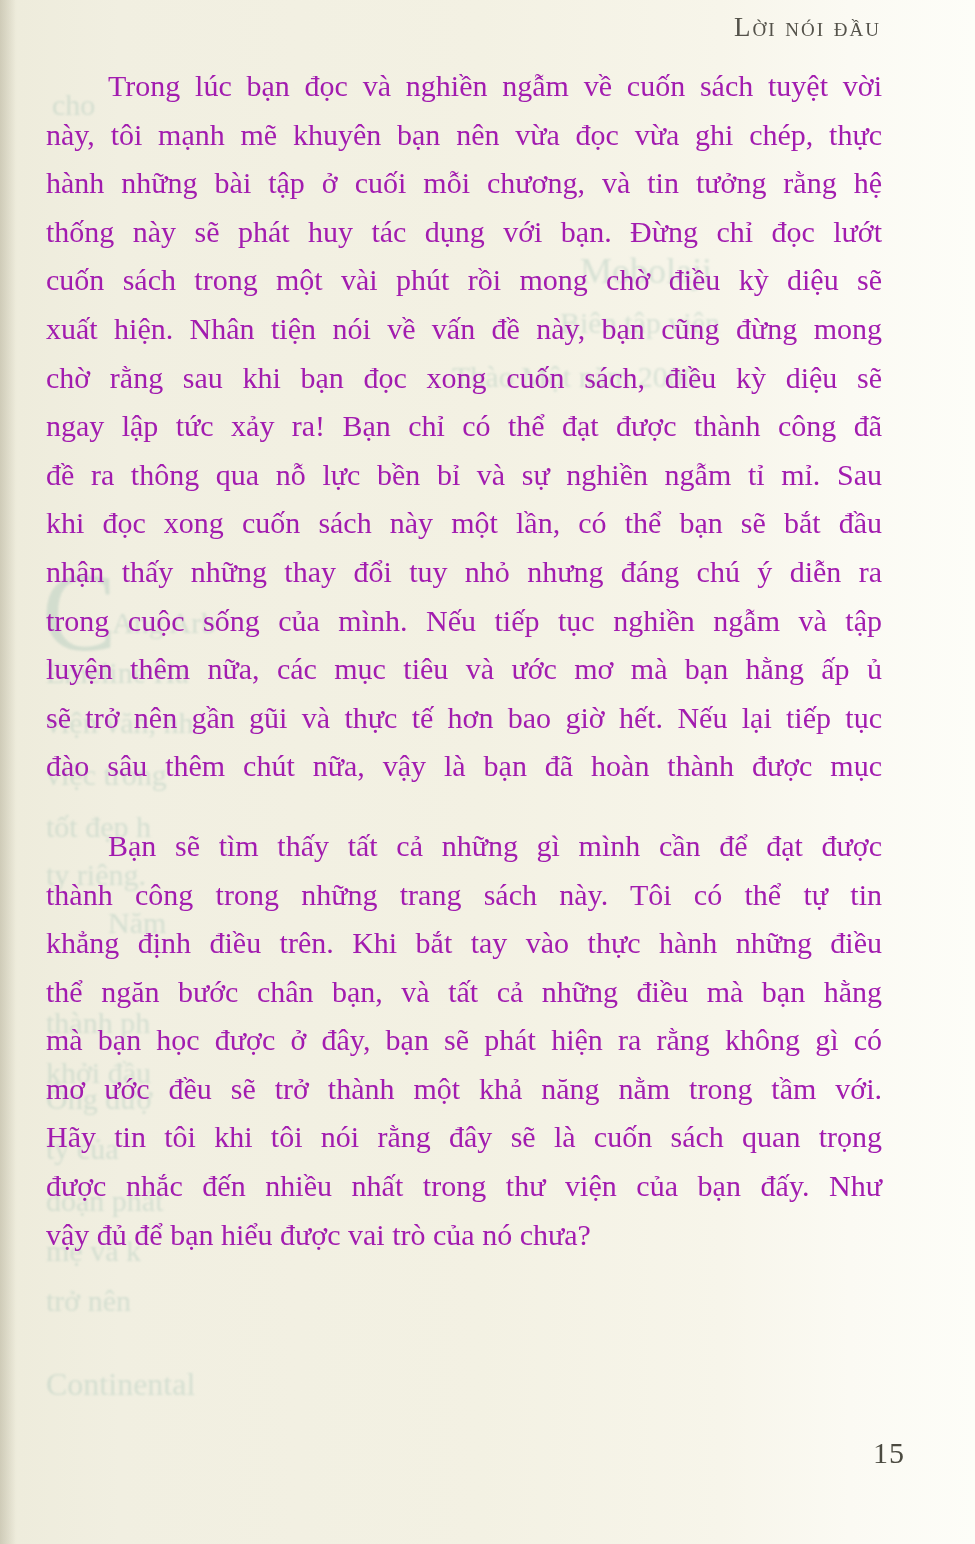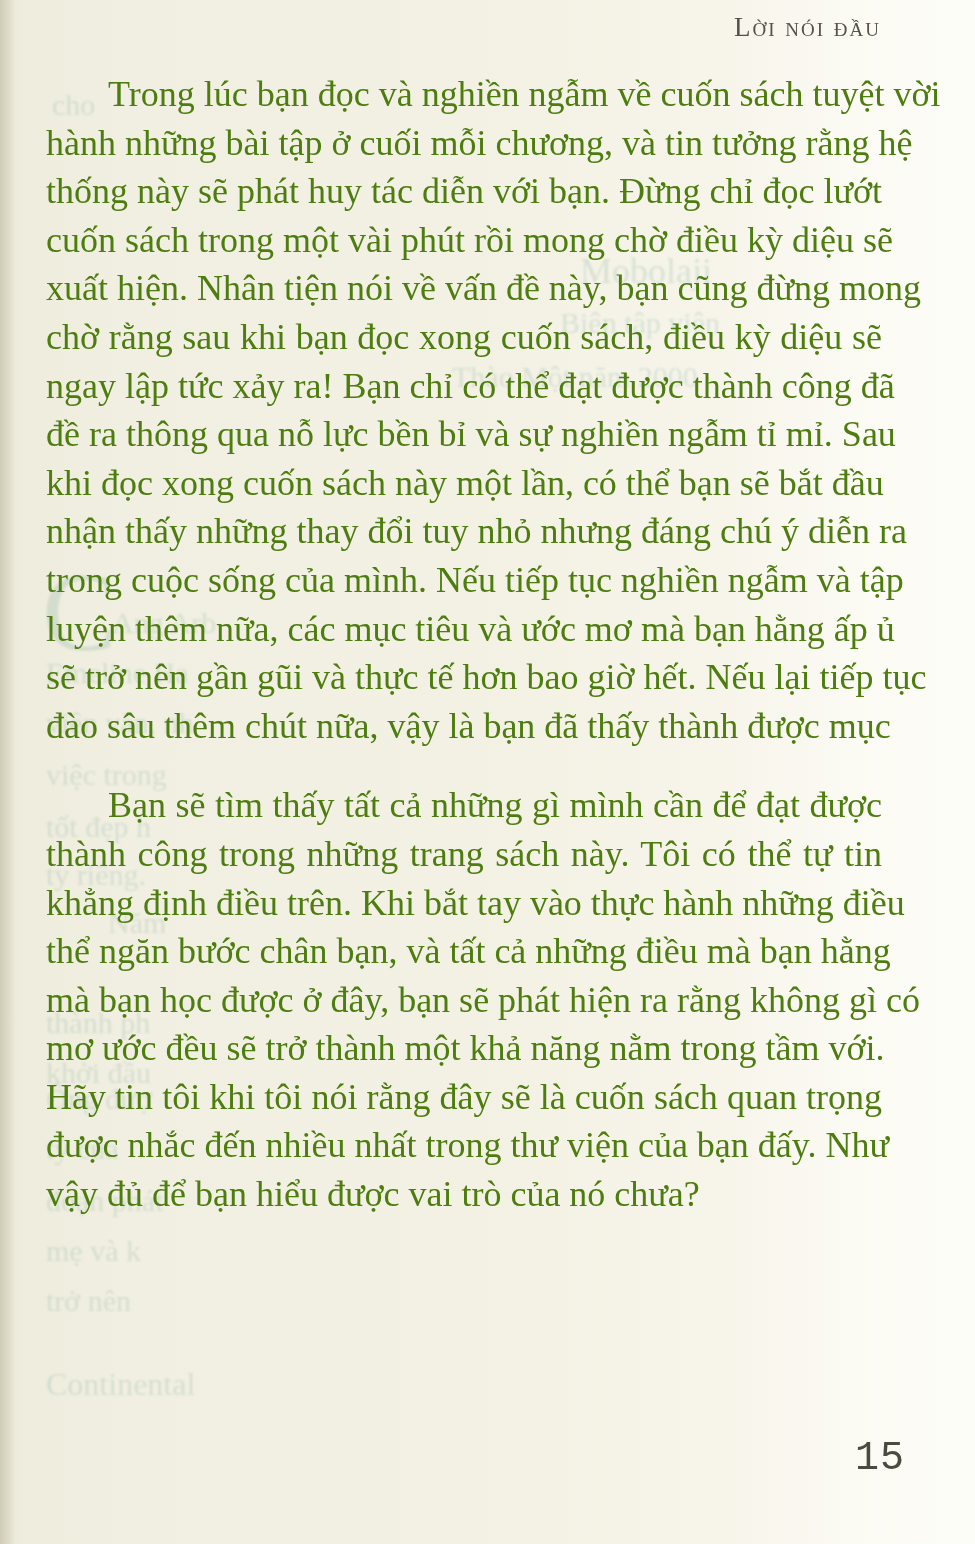--- a/index.html
+++ b/index.html
@@ -36,44 +36,43 @@
     position: absolute;
     top: 12px; right: 94px;
     font-variant: small-caps;
     font-size: 27px;
     letter-spacing: 2px;
     color: #54524a;
   }
 
   .body-text {
     position: absolute;
-    left: 46px; top: 70px;
+    left: 46px; top: 62px;
     width: 836px;
-    color: #4d7c0f;
-    font-size: 36px;
+    color: #a21caf;
+    font-size: 30px;
   }
   .paragraph { margin: 0; }
   .paragraph + .paragraph { margin-top: 31px; }
   .line {
     height: 48.6px;
     line-height: 48.6px;
     text-align: justify;
     text-align-last: justify;
     white-space: nowrap;
   }
   .line.first { padding-left: 62px; }
   .line.last { text-align-last: left; }
 
   .page-number {
     position: absolute;
     top: 1436px; right: 70px;
-    font-size: 40px;
+    font-size: 30px;
     color: #4b4a40;
     letter-spacing: 1px;
-    font-family: Liberation Mono, monospace;
   }
 </style>
 </head>
 <body>
 
 <div class="page">
 
   <div class="ghost-layer">
       <div class="ghost" style="left: 52px; top: 88px; font-size: 30px;">cho</div>
       <div class="ghost" style="left: 580px; top: 250px; font-size: 36px;">Mobolaji</div>
@@ -95,33 +94,34 @@
       <div class="ghost" style="left: 46px; top: 1234px; font-size: 30px;">mẹ và k</div>
       <div class="ghost" style="left: 46px; top: 1284px; font-size: 30px;">trở nên</div>
       <div class="ghost" style="left: 46px; top: 1366px; font-size: 32px;">Continental</div>
     </div>
 
   <div class="running-header">Lời nói đầu</div>
 
   <div class="body-text">
       <div class="paragraph">
         <div class="line first">Trong lúc bạn đọc và nghiền ngẫm về cuốn sách tuyệt vời</div>
+        <div class="line">này, tôi mạnh mẽ khuyên bạn nên vừa đọc vừa ghi chép, thực</div>
         <div class="line">hành những bài tập ở cuối mỗi chương, và tin tưởng rằng hệ</div>
-        <div class="line">thống này sẽ phát huy tác diễn với bạn. Đừng chỉ đọc lướt</div>
+        <div class="line">thống này sẽ phát huy tác dụng với bạn. Đừng chỉ đọc lướt</div>
         <div class="line">cuốn sách trong một vài phút rồi mong chờ điều kỳ diệu sẽ</div>
         <div class="line">xuất hiện. Nhân tiện nói về vấn đề này, bạn cũng đừng mong</div>
         <div class="line">chờ rằng sau khi bạn đọc xong cuốn sách, điều kỳ diệu sẽ</div>
         <div class="line">ngay lập tức xảy ra! Bạn chỉ có thể đạt được thành công đã</div>
         <div class="line">đề ra thông qua nỗ lực bền bỉ và sự nghiền ngẫm tỉ mỉ. Sau</div>
         <div class="line">khi đọc xong cuốn sách này một lần, có thể bạn sẽ bắt đầu</div>
         <div class="line">nhận thấy những thay đổi tuy nhỏ nhưng đáng chú ý diễn ra</div>
         <div class="line">trong cuộc sống của mình. Nếu tiếp tục nghiền ngẫm và tập</div>
         <div class="line">luyện thêm nữa, các mục tiêu và ước mơ mà bạn hằng ấp ủ</div>
         <div class="line">sẽ trở nên gần gũi và thực tế hơn bao giờ hết. Nếu lại tiếp tục</div>
-        <div class="line">đào sâu thêm chút nữa, vậy là bạn đã thấy thành được mục</div>
+        <div class="line">đào sâu thêm chút nữa, vậy là bạn đã hoàn thành được mục</div>
       </div>
       <div class="paragraph">
         <div class="line first">Bạn sẽ tìm thấy tất cả những gì mình cần để đạt được</div>
         <div class="line">thành công trong những trang sách này. Tôi có thể tự tin</div>
         <div class="line">khẳng định điều trên. Khi bắt tay vào thực hành những điều</div>
         <div class="line">thể ngăn bước chân bạn, và tất cả những điều mà bạn hằng</div>
         <div class="line">mà bạn học được ở đây, bạn sẽ phát hiện ra rằng không gì có</div>
         <div class="line">mơ ước đều sẽ trở thành một khả năng nằm trong tầm với.</div>
         <div class="line">Hãy tin tôi khi tôi nói rằng đây sẽ là cuốn sách quan trọng</div>
         <div class="line">được nhắc đến nhiều nhất trong thư viện của bạn đấy. Như</div>

